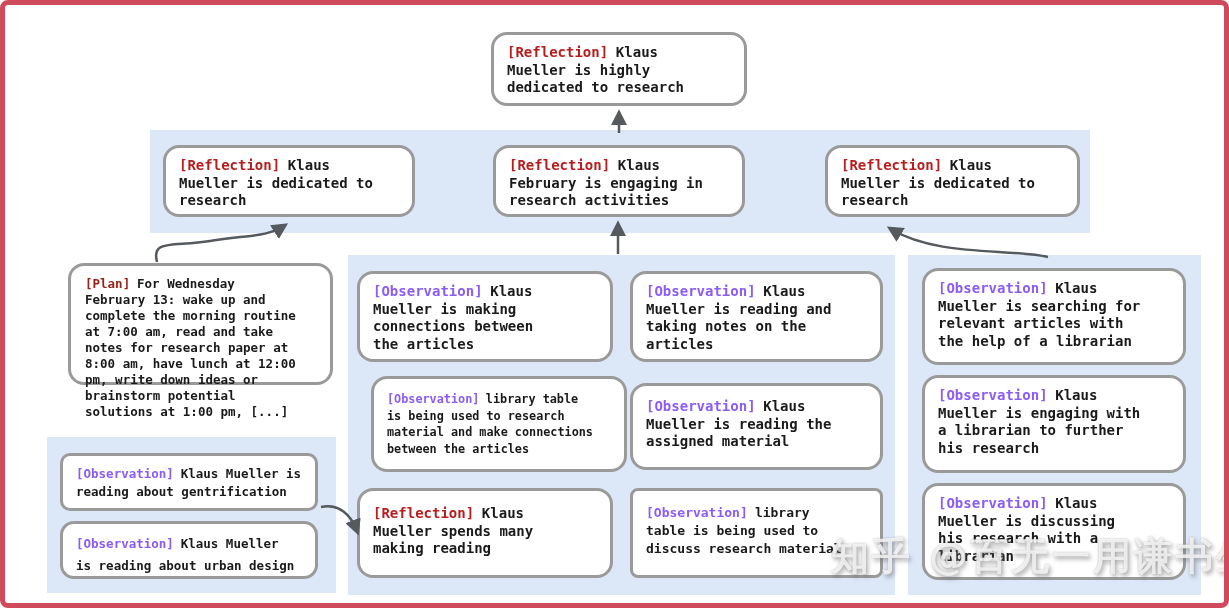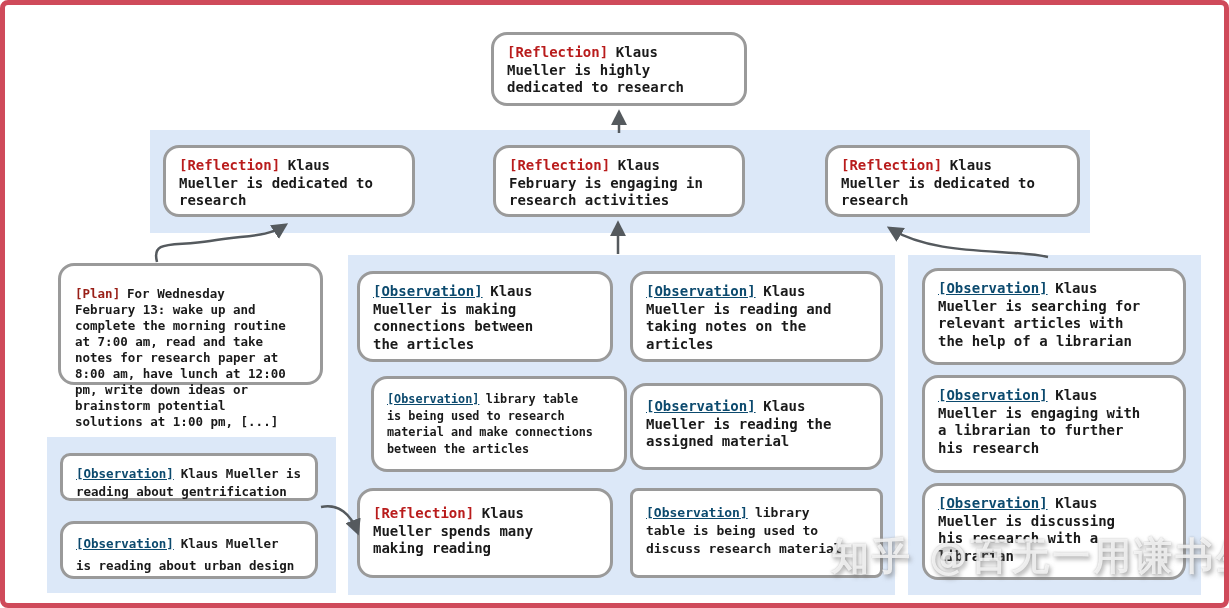--- a/index.html
+++ b/index.html
@@ -29,21 +29,21 @@
     color:#1a1a1a;
     white-space:pre-wrap;
     z-index:3;
   }
   .fs-lg{font-size:14px;line-height:17.5px;}
   .fs-md{font-size:13px;line-height:18px;}
   .fs-sm{font-size:12.5px;line-height:16px;}
   .fs-xs{font-size:11.8px;line-height:16.5px;margin-left:14px;}
   .tag{margin-right:0.55em;}
   .tag-ref{color:#b91c1c;}
-  .tag-obs{color:#0c4a6e;text-decoration:underline;}
+  .tag-obs{color:#8b5cf6;}
   .tag-plan{color:#991f17;}
   .arrows{
     position:absolute;left:0;top:0;z-index:4;
     pointer-events:none;
   }
   .arrow{
     fill:none;stroke:#555a5e;stroke-width:2.5;
   }
   .watermark{
     position:absolute;
@@ -75,31 +75,31 @@
   <div class="node fs-lg" style="left:158px;top:140px;width:252px;height:72px;"><span class="tag tag-ref">[Reflection]</span><span>Klaus
 Mueller is dedicated to
 research</span></div>
   <div class="node fs-lg" style="left:488px;top:140px;width:252px;height:72px;"><span class="tag tag-ref">[Reflection]</span><span>Klaus
 February is engaging in
 research activities</span></div>
   <div class="node fs-lg" style="left:820px;top:140px;width:255px;height:72px;"><span class="tag tag-ref">[Reflection]</span><span>Klaus
 Mueller is dedicated to
 research</span></div>
 
-  <div class="node fs-sm" style="left:53px;top:258px;width:265px;height:122px;padding:20px 14px;"><span class="tag tag-plan">[Plan]</span><span>For Wednesday
+  <div class="node fs-sm" style="left:63px;top:258px;width:265px;height:122px;padding:10px 14px;"><span class="tag tag-plan">[Plan]</span><span>For Wednesday
 February 13: wake up and
 complete the morning routine
 at 7:00 am, read and take
 notes for research paper at
 8:00 am, have lunch at 12:00
 pm, write down ideas or
 brainstorm potential
 solutions at 1:00 pm, [...]</span></div>
 
-  <div class="node fs-sm" style="left:55px;top:448px;width:258px;height:48px;line-height:18px;border-radius:10px;"><span class="tag tag-obs">[Observation]</span><span>Klaus Mueller is
+  <div class="node fs-sm" style="left:55px;top:448px;width:258px;height:58px;line-height:18px;border-radius:10px;"><span class="tag tag-obs">[Observation]</span><span>Klaus Mueller is
 reading about gentrification</span></div>
   <div class="node fs-sm" style="left:55px;top:516px;width:258px;height:58px;line-height:22px;border-radius:14px;"><span class="tag tag-obs">[Observation]</span><span>Klaus Mueller
 is reading about urban design</span></div>
 
   <div class="node fs-lg" style="left:352px;top:266px;width:256px;height:91px;"><span class="tag tag-obs">[Observation]</span><span>Klaus
 Mueller is making
 connections between
 the articles</span></div>
   <div class="node fs-xs" style="left:352px;top:371px;width:256px;height:96px;padding:12px 13px;"><span class="tag tag-obs">[Observation]</span><span>library table
 is being used to research

